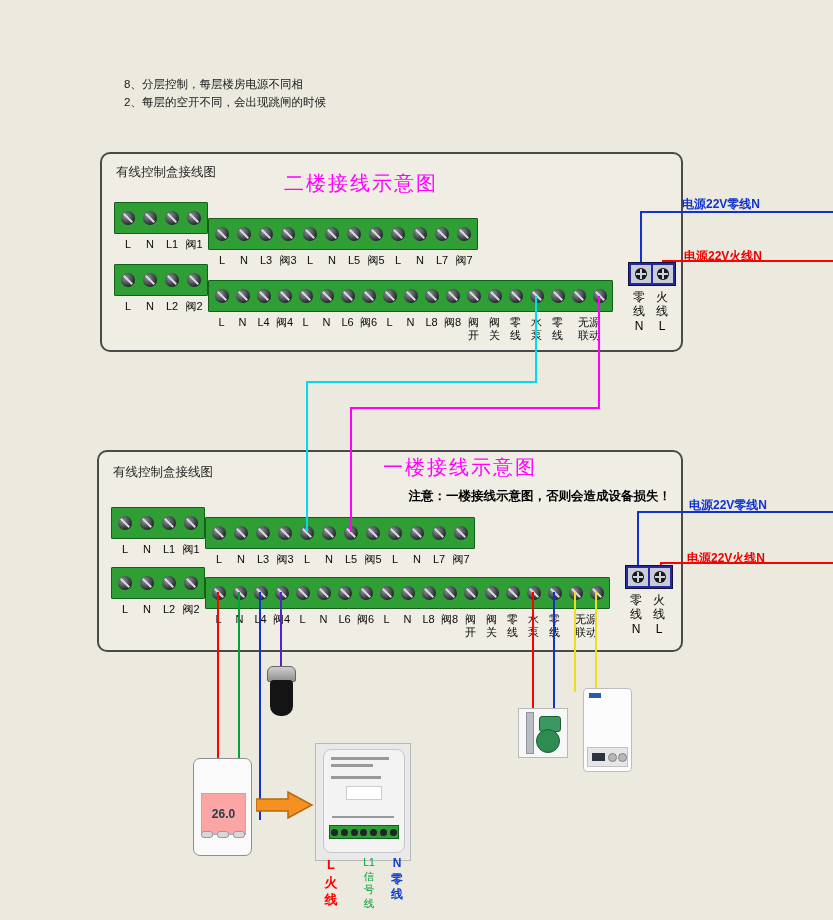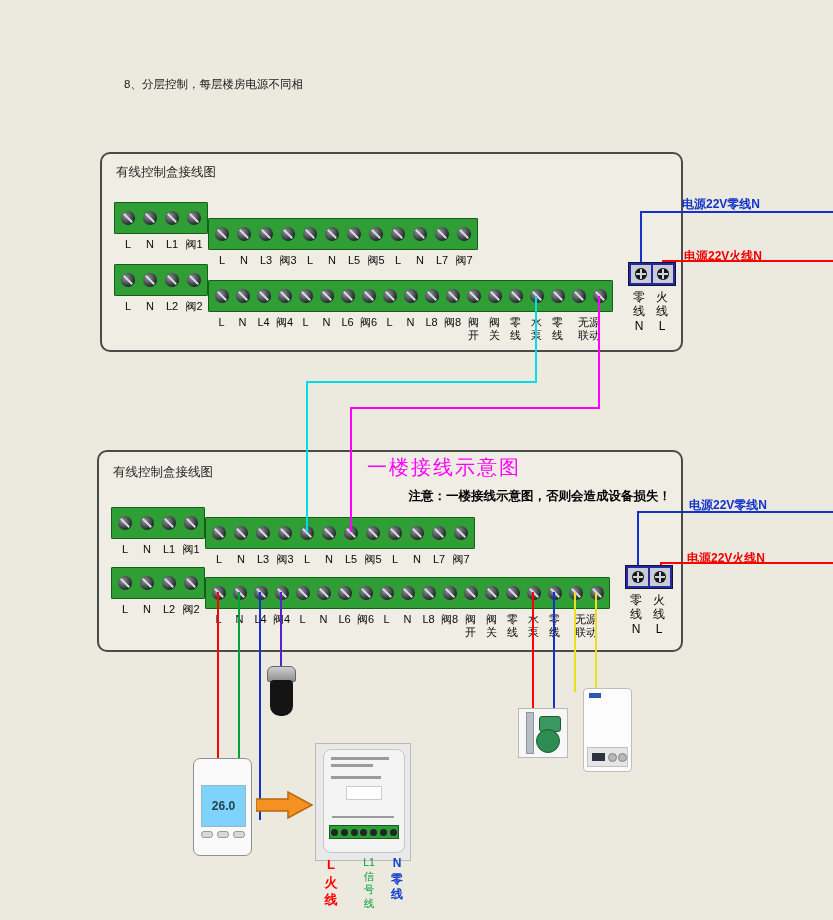--- a/index.html
+++ b/index.html
@@ -40,21 +40,21 @@
   .w-cyan{stroke:#00dce8}.w-magenta{stroke:#ff00ff}.w-yellow{stroke:#ecdf1f}
   .w-purple{stroke:#5522cc}
 
   .device{position:absolute;z-index:6}
   .photo{background:#e9e9e9;border:1px solid #b9b9b9}
 
   .actuator-cap{position:absolute;left:0;top:0;width:29px;height:16px;background:linear-gradient(#cfcfcf,#8f8f8f);border:1px solid #666;border-radius:6px 6px 2px 2px}
   .actuator-body{position:absolute;left:3px;top:14px;width:23px;height:36px;background:#141414;border-radius:4px 4px 10px 10px}
 
   .thermo-front{width:59px;height:98px;background:#fafafa;border:1px solid #8f8f8f;border-radius:7px}
-  .thermo-lcd{position:absolute;left:7px;top:26px;width:45px;height:42px;background:#7dd3fc;border:1px solid #9fb4bd;display:flex;align-items:center;justify-content:center;font-size:12px;color:#26404d;font-weight:700}
+  .thermo-lcd{position:absolute;left:7px;top:34px;width:45px;height:42px;background:#fca5a5;border:1px solid #9fb4bd;display:flex;align-items:center;justify-content:center;font-size:12px;color:#26404d;font-weight:700}
   .thermo-btn{position:absolute;width:12px;height:7px;background:#d8d8d8;border:1px solid #9a9a9a;border-radius:3px}
 
   .thermo-back{width:96px;height:118px}
   .tb-panel{position:absolute;left:7px;top:5px;width:82px;height:104px;background:#f3f3f3;border:1px solid #c6c6c6;border-radius:8px}
   .tb-bar{position:absolute;background:#9a9a9a;height:3px}
   .tb-sticker{position:absolute;left:30px;top:42px;width:36px;height:14px;background:#ffffff;border:1px solid #cccccc}
   .tb-strip{position:absolute;left:13px;top:81px;width:70px;height:14px;background:#2f9e35;border:1px solid #145f1a;display:flex;align-items:center;justify-content:space-around}
   .tb-screw{width:7px;height:7px;border-radius:50%;background:#20242a;flex:none}
 
   .pump-box{width:50px;height:50px;background:#f7f7f7}
@@ -74,24 +74,26 @@
   .bl-neutral{color:#1140cc;font-size:12px;font-weight:700;line-height:1.3}
 </style>
 </head>
 <body>
 
 <div class="canvas">
 
 
   <div class="features">
     <div>8、分层控制，每层楼房电源不同相</div>
+    <div>2、每层的空开不同，会出现跳闸的时候</div>
   </div>
 
   <div class="ctrl-box" style="left:100px;top:152px;width:583px;height:200px">
     <div class="box-label" style="left:14px;top:10px">有线控制盒接线图</div>
+    <div class="floor-title" style="left:182px;top:16px">二楼接线示意图</div>
 
     <div class="tblock" style="left:12px;top:48px">
         <span class="tcell" style="width: 22px;">
           <span class="screw"></span>
         </span>
         <span class="tcell" style="width: 22px;">
           <span class="screw"></span>
         </span>
         <span class="tcell" style="width: 22px;">
           <span class="screw"></span>
@@ -263,21 +265,21 @@
 泵</span>
         <span class="tlabel" style="width: 21px;">零
 线</span>
         <span class="tlabel" style="width: 42px;">无源
 联动</span>
       </div>
   </div>
 
   <div class="ctrl-box" style="left:97px;top:450px;width:586px;height:202px">
     <div class="box-label" style="left:14px;top:12px">有线控制盒接线图</div>
-    <div class="floor-title" style="left:268px;top:2px">一楼接线示意图</div>
+    <div class="floor-title" style="left:284px;top:2px">一楼接线示意图</div>
     <div class="note" style="right:10px;top:36px">注意：一楼接线示意图，否则会造成设备损失！</div>
 
     <div class="tblock" style="left:12px;top:55px">
         <span class="tcell" style="width: 22px;">
           <span class="screw"></span>
         </span>
         <span class="tcell" style="width: 22px;">
           <span class="screw"></span>
         </span>
         <span class="tcell" style="width: 22px;">

